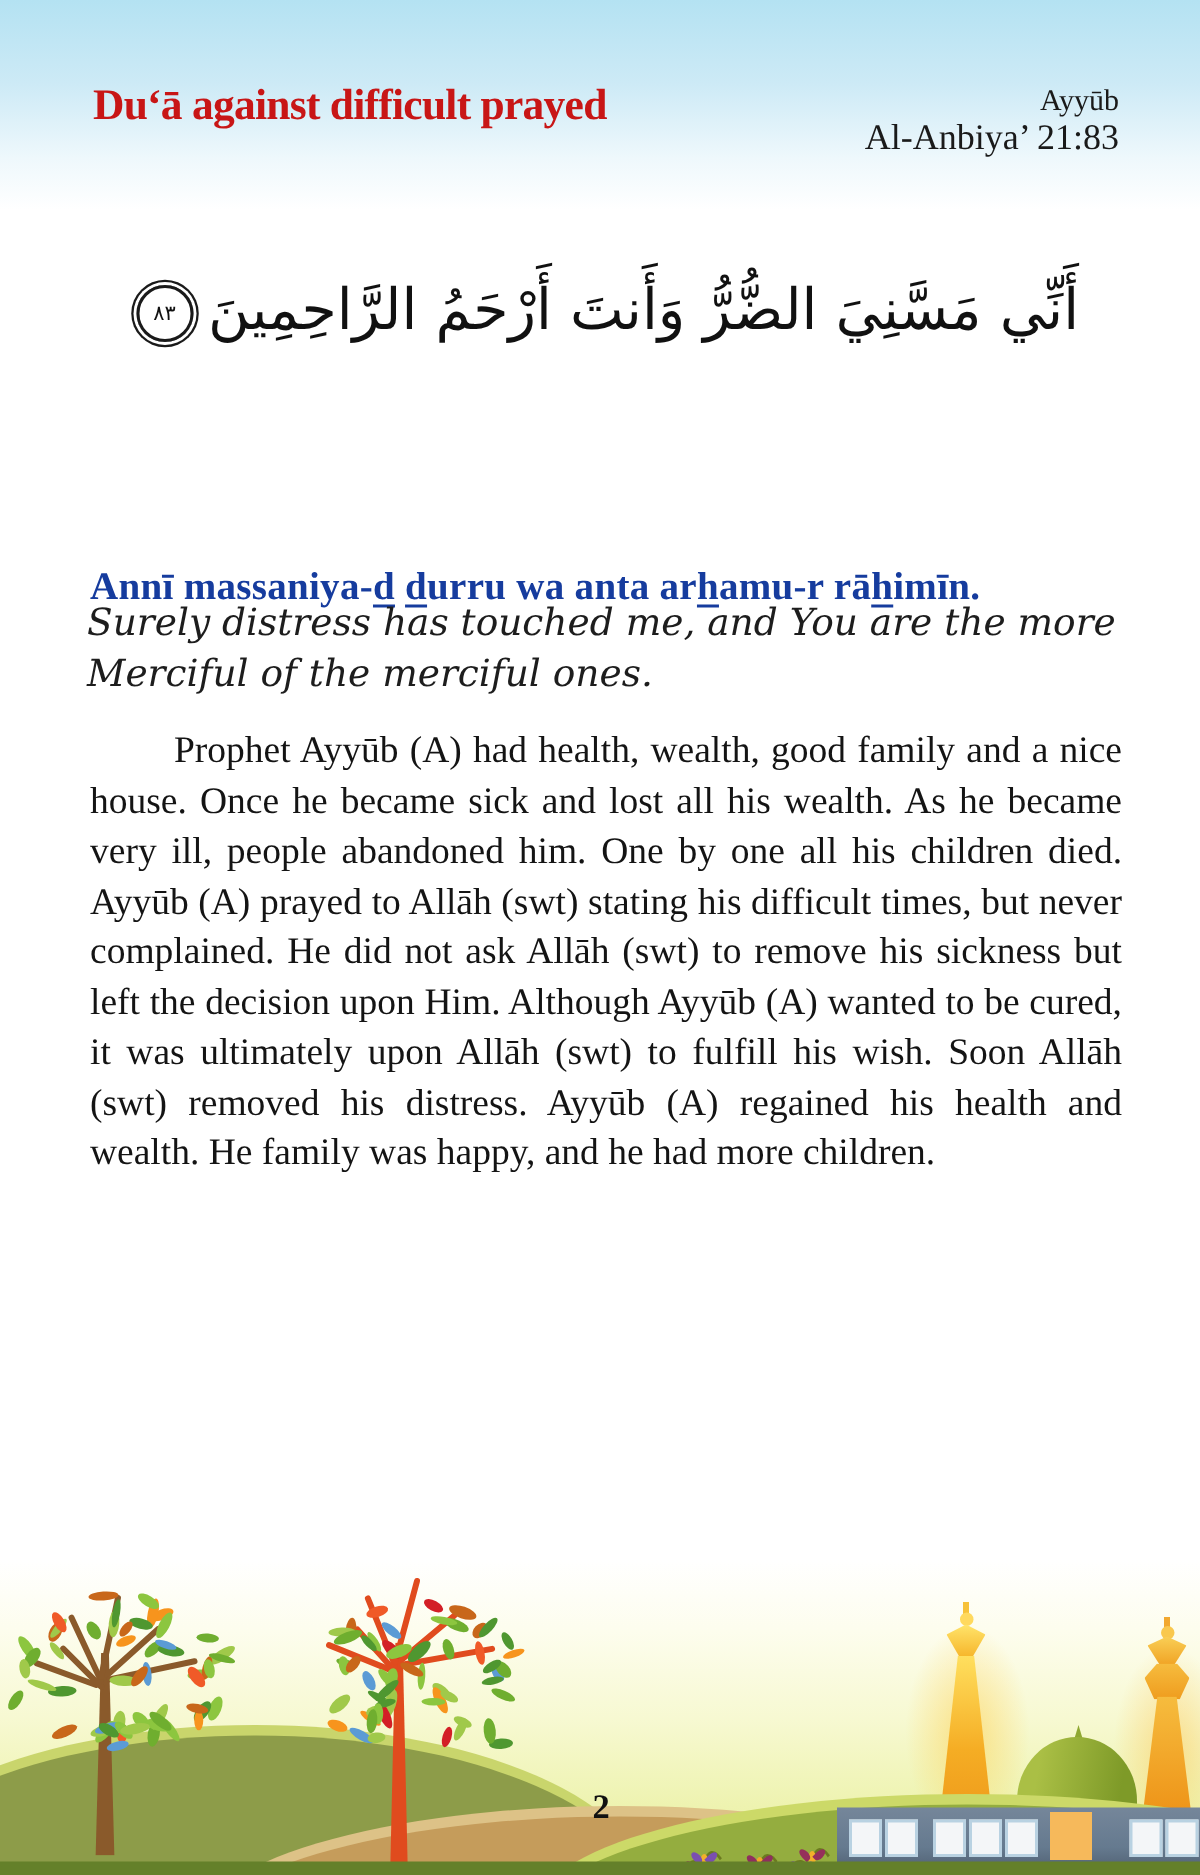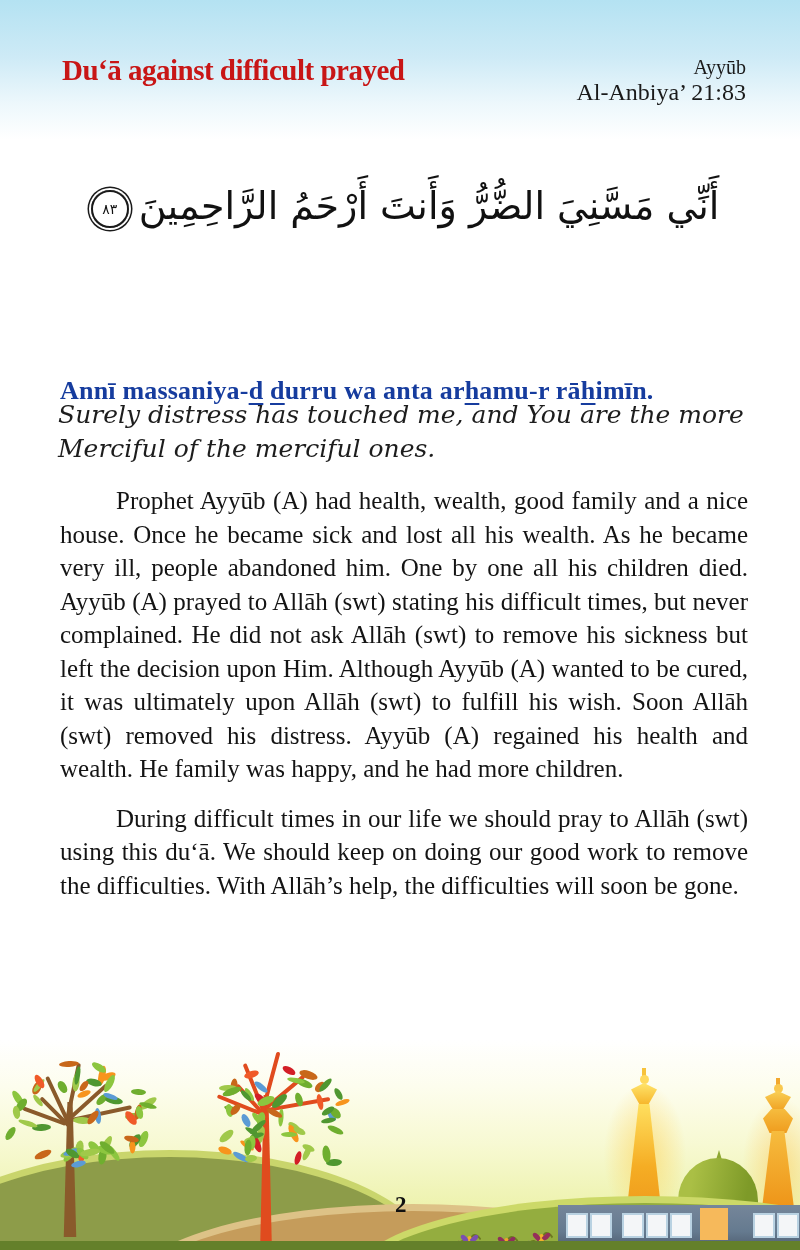--- a/index.html
+++ b/index.html
@@ -78,21 +78,20 @@
   </div>
 
   <div id="arabic"><span>أَنِّي مَسَّنِيَ الضُّرُّ وَأَنتَ أَرْحَمُ الرَّاحِمِينَ</span><span id="ayah-marker">٨٣</span></div>
 
   <div id="translit"><span>Annī massaniya-</span><span class="u">d</span><span> </span><span class="u">d</span><span>urru wa anta ar</span><span class="u">h</span><span>amu-r rā</span><span class="u">h</span><span>imīn.</span></div>
 
   <div id="translation">Surely distress has touched me, and You are the more Merciful of the merciful ones.</div>
 
   <div id="body-text">
     <p>Prophet Ayyūb (A) had health, wealth, good family and a nice house. Once he became sick and lost all his wealth. As he became very ill, people abandoned him. One by one all his children died. Ayyūb (A) prayed to Allāh (swt) stating his difficult times, but never complained. He did not ask Allāh (swt) to remove his sickness but left the decision upon Him. Although Ayyūb (A) wanted to be cured, it was ultimately upon Allāh (swt) to fulfill his wish. Soon Allāh (swt) removed his distress. Ayyūb (A) regained his health and wealth. He family was happy, and he had more children.</p>
-    <p>During difficult times in our life we should pray to Allāh (swt) using this du‘ā.  We should keep on doing our good work to remove the difficulties. With Allāh’s help, the difficulties will soon be gone.</p>
   </div>
 
 
   <div id="illu">
     <div id="illu-sky"></div>
 
     <div class="glow" style="left:590px;top:20px;width:110px;height:190px;
                 background:radial-gradient(closest-side,rgba(255,205,70,0.55),rgba(255,205,70,0) 75%);"></div>
     <div class="glow" style="left:730px;top:35px;width:100px;height:180px;
                 background:radial-gradient(closest-side,rgba(255,190,60,0.45),rgba(255,190,60,0) 75%);"></div>

